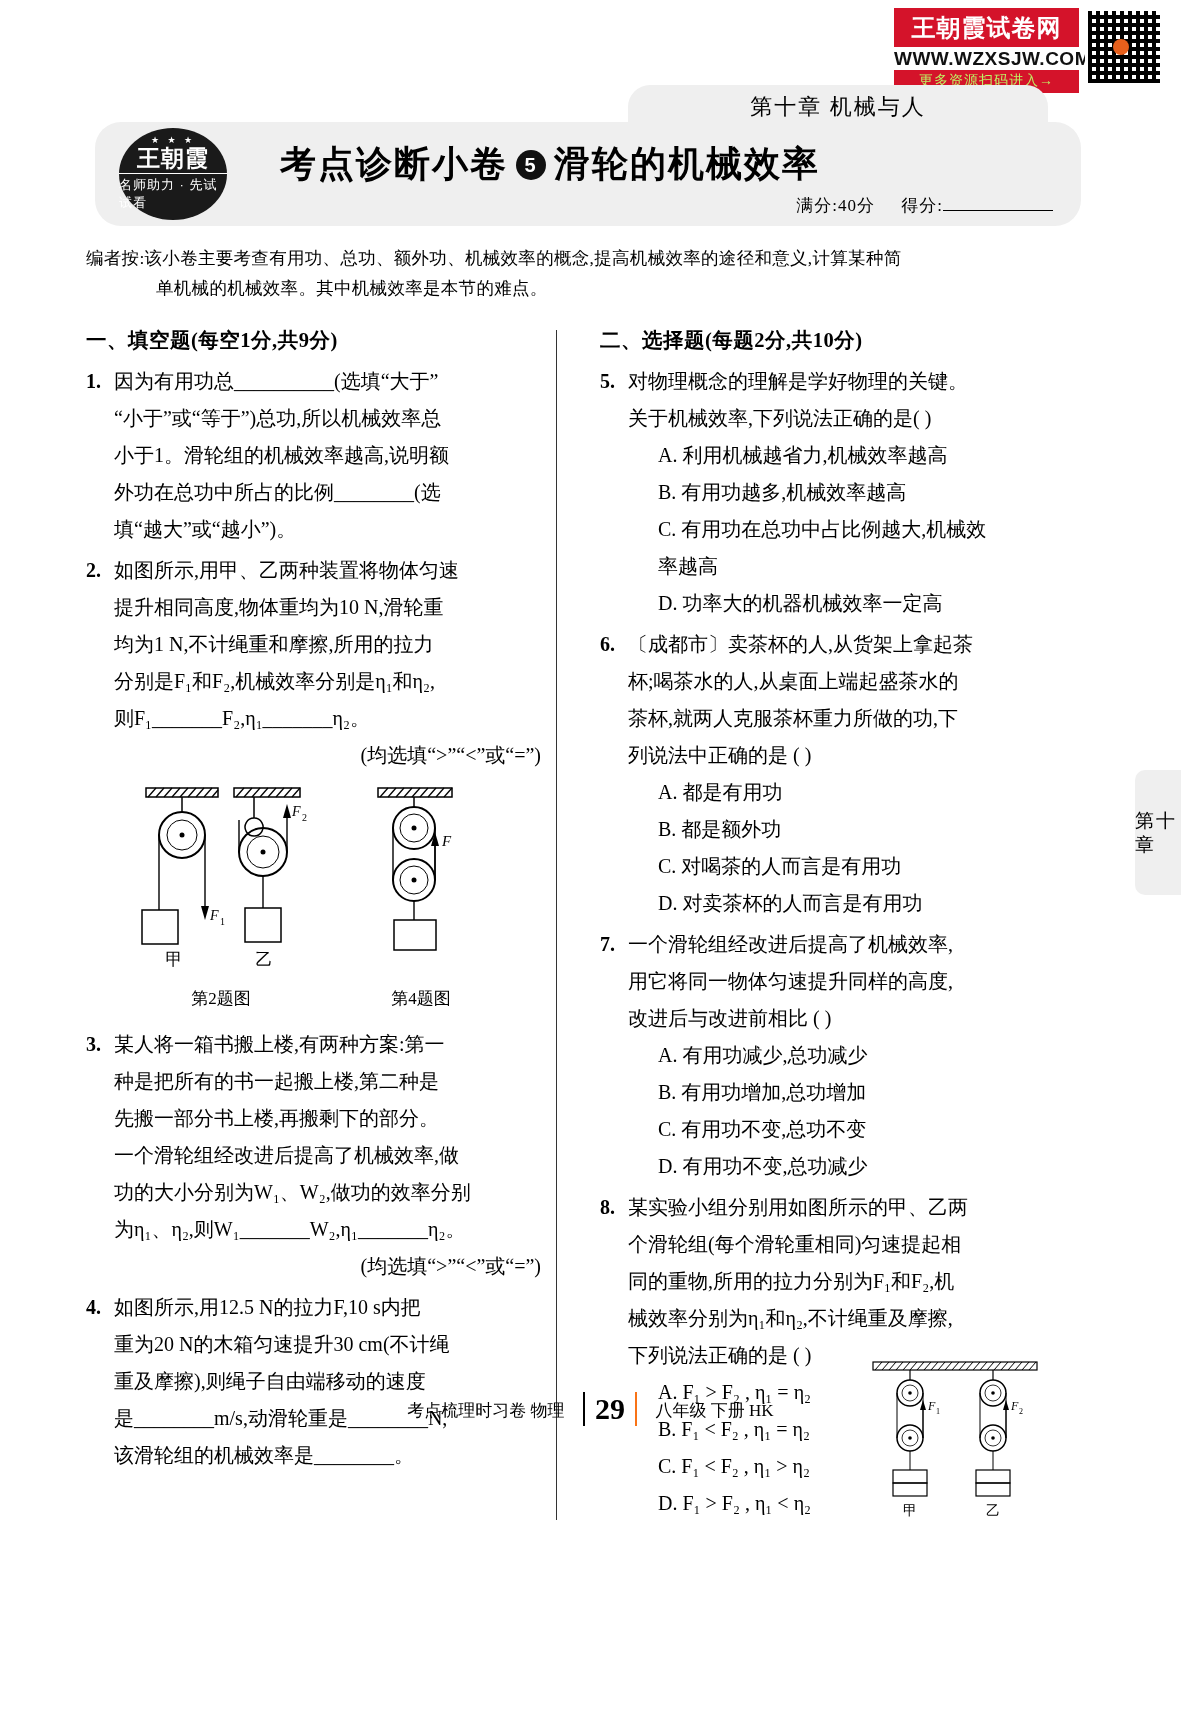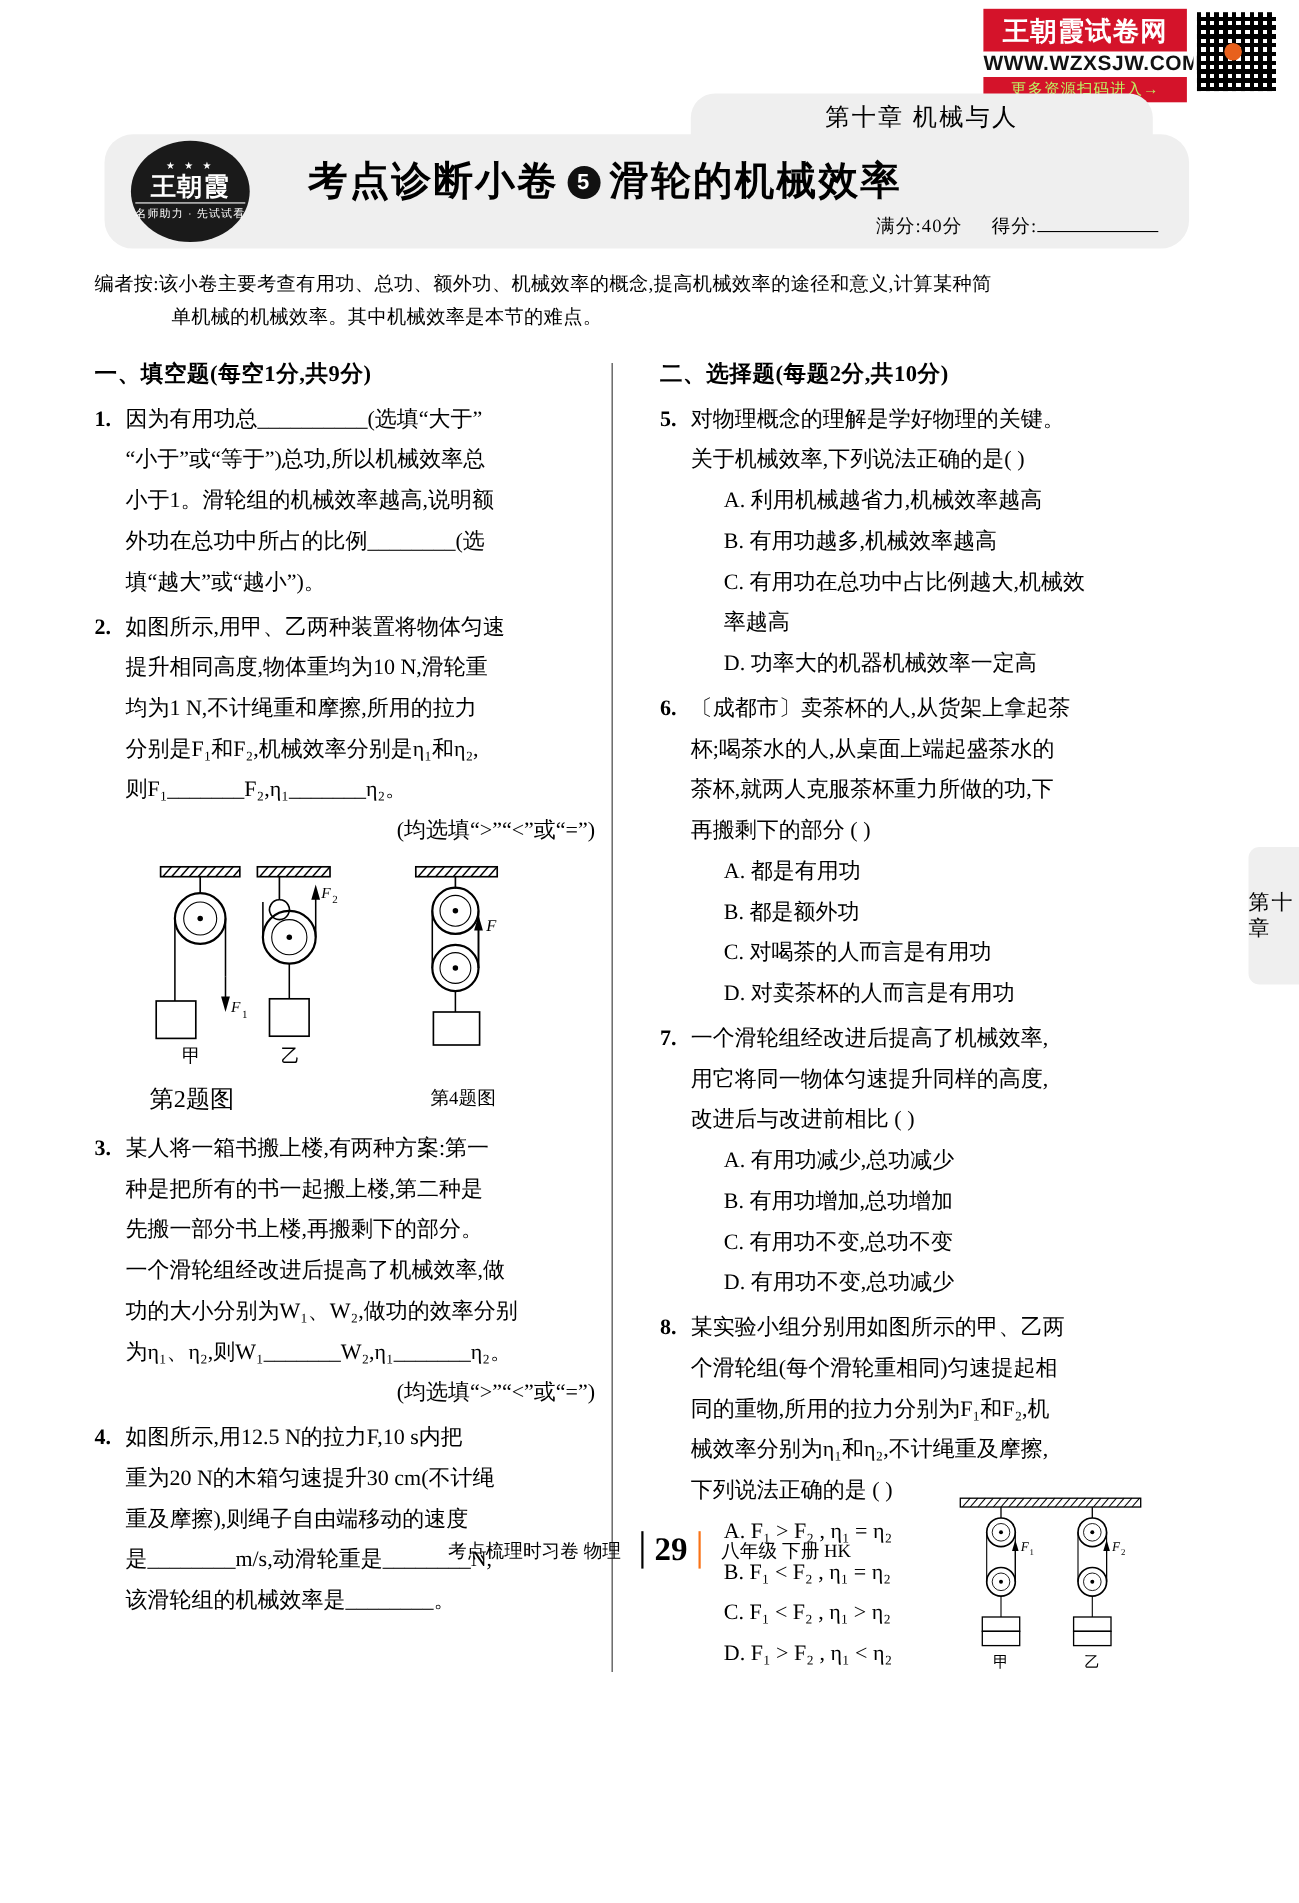--- a/index.html
+++ b/index.html
@@ -54,21 +54,21 @@
   }
   .seal{
     position:absolute;left:24px;top:6px;width:108px;height:92px;
     border-radius:50%;
     background:#1a1a1a;color:#fff;
     display:flex;flex-direction:column;align-items:center;justify-content:center;
     font-family:"Liberation Sans","DejaVu Sans",sans-serif;
   }
   .seal .stars{font-size:9px;letter-spacing:3px;line-height:9px;}
   .seal .nm{font-size:23px;font-weight:bold;letter-spacing:1px;line-height:26px;}
-  .seal .tag{font-size:10px;letter-spacing:1px;border-top:1px solid #fff;margin-top:2px;padding-top:2px;}
+  .seal .tag{font-size:13px;letter-spacing:1px;border-top:1px solid #fff;margin-top:2px;padding-top:2px;}
   .maintitle{
     position:absolute;left:185px;top:18px;
     font-size:36px;font-weight:bold;letter-spacing:2px;
   }
   .circ5{
     display:inline-block;width:30px;height:30px;border-radius:50%;
     background:#111;color:#fff;font-size:20px;line-height:30px;text-align:center;
     vertical-align:4px;margin:0 8px;font-family:"Liberation Sans","DejaVu Sans",sans-serif;
   }
   .scoreline{
@@ -257,21 +257,21 @@
         <circle cx="328" cy="100" r="2.5" fill="#000"></circle>
         <line x1="349" y1="100" x2="349" y2="62" stroke="#000" stroke-width="1.4"></line>
         <polygon points="349,52 345,66 353,66" fill="#000"></polygon>
         <text x="356" y="66" font-size="15" font-family="Liberation Serif, serif" font-style="italic">F</text>
         <line x1="328" y1="121" x2="328" y2="140" stroke="#000" stroke-width="1.4"></line>
         <rect x="308" y="140" width="42" height="30" fill="none" stroke="#000" stroke-width="1.5"></rect>
 
         <text x="88" y="185" font-size="17" font-family="Liberation Serif, serif" text-anchor="middle">甲</text>
         <text x="178" y="185" font-size="17" font-family="Liberation Serif, serif" text-anchor="middle">乙</text>
       </svg>
-      <div style="position:absolute;left:50px;top:200px;width:170px;text-align:left;font-size:22px;">第2题图</div>
+      <div style="position:absolute;left:50px;top:200px;width:170px;text-align:center;font-size:17px;">第2题图</div>
       <div style="position:absolute;left:250px;top:200px;width:170px;text-align:center;font-size:17px;">第4题图</div>
     </div>
 
     <div class="q" style="margin-top:16px">
       <span class="num">3.</span>
       <div>某人将一箱书搬上楼,有两种方案:第一</div>
       <div>种是把所有的书一起搬上楼,第二种是</div>
       <div>先搬一部分书上楼,再搬剩下的部分。</div>
       <div>一个滑轮组经改进后提高了机械效率,做</div>
       <div>功的大小分别为W₁、W₂,做功的效率分别</div>
@@ -302,21 +302,21 @@
       <div class="opt">C. 有用功在总功中占比例越大,机械效</div>
       <div class="opt">     率越高</div>
       <div class="opt">D. 功率大的机器机械效率一定高</div>
     </div>
 
     <div class="q">
       <span class="num">6.</span>
       <div>〔成都市〕卖茶杯的人,从货架上拿起茶</div>
       <div>杯;喝茶水的人,从桌面上端起盛茶水的</div>
       <div>茶杯,就两人克服茶杯重力所做的功,下</div>
-      <div>再搬剩下的部分               (        )</div>
+      <div>列说法中正确的是               (        )</div>
       <div class="opt">A. 都是有用功</div>
       <div class="opt">B. 都是额外功</div>
       <div class="opt">C. 对喝茶的人而言是有用功</div>
       <div class="opt">D. 对卖茶杯的人而言是有用功</div>
     </div>
 
     <div class="q">
       <span class="num">7.</span>
       <div>一个滑轮组经改进后提高了机械效率,</div>
       <div>用它将同一物体匀速提升同样的高度,</div>

